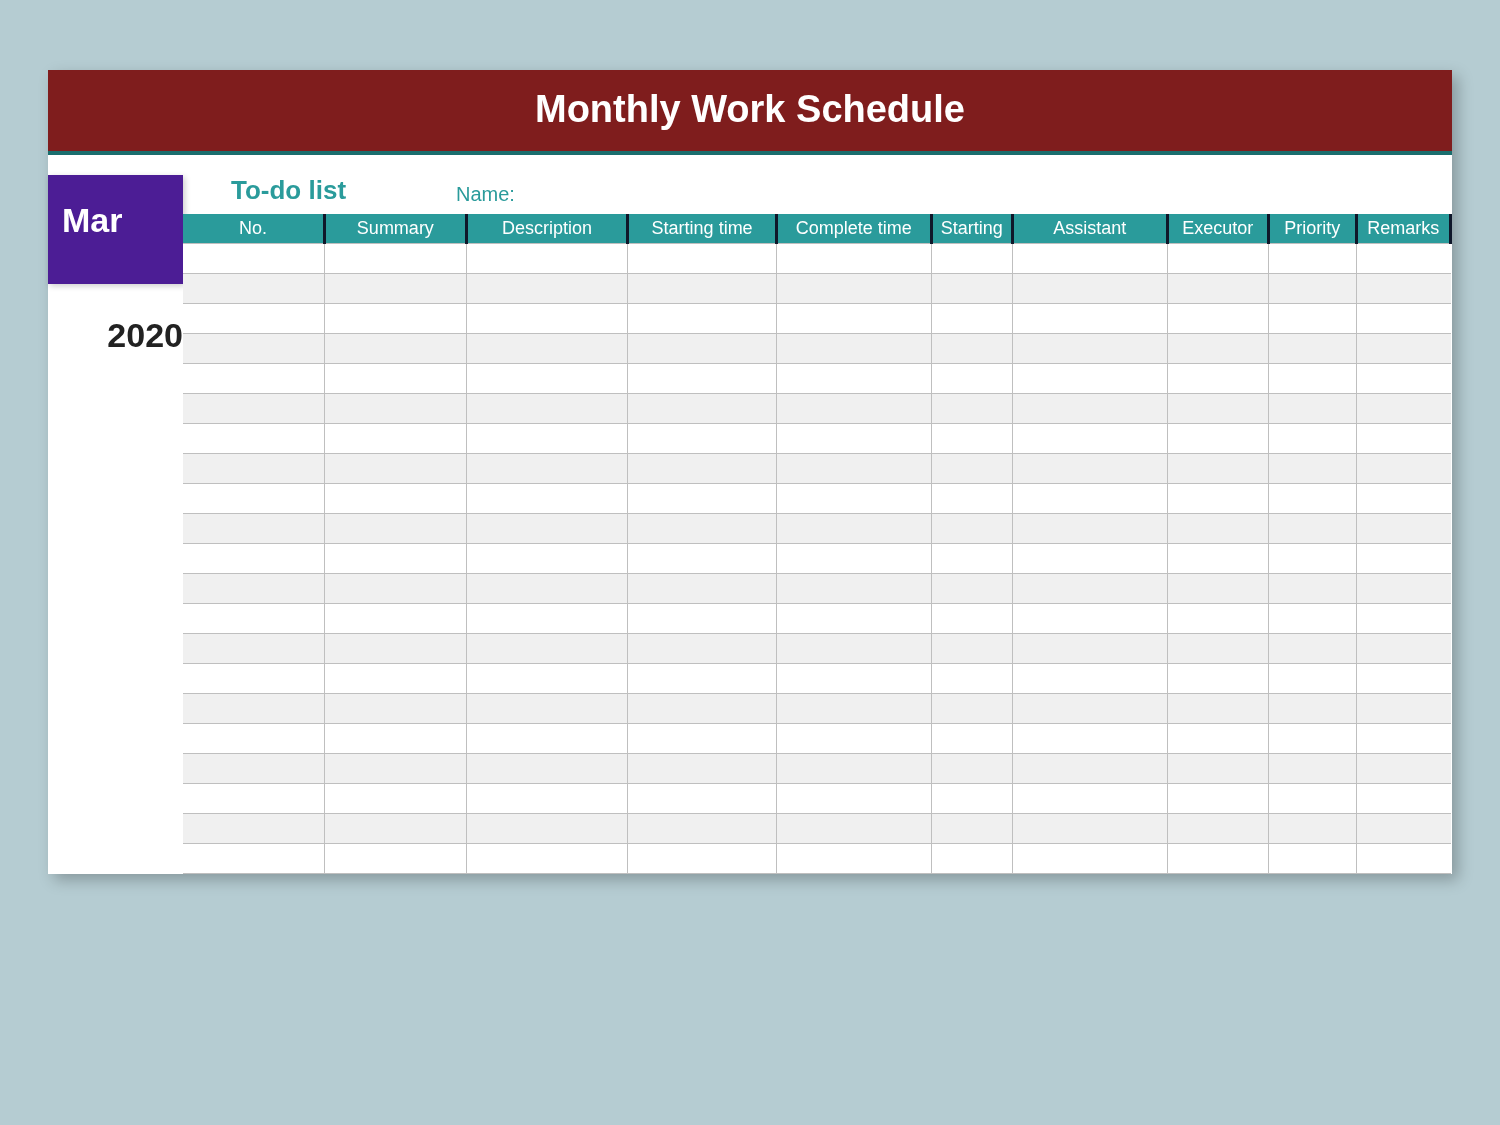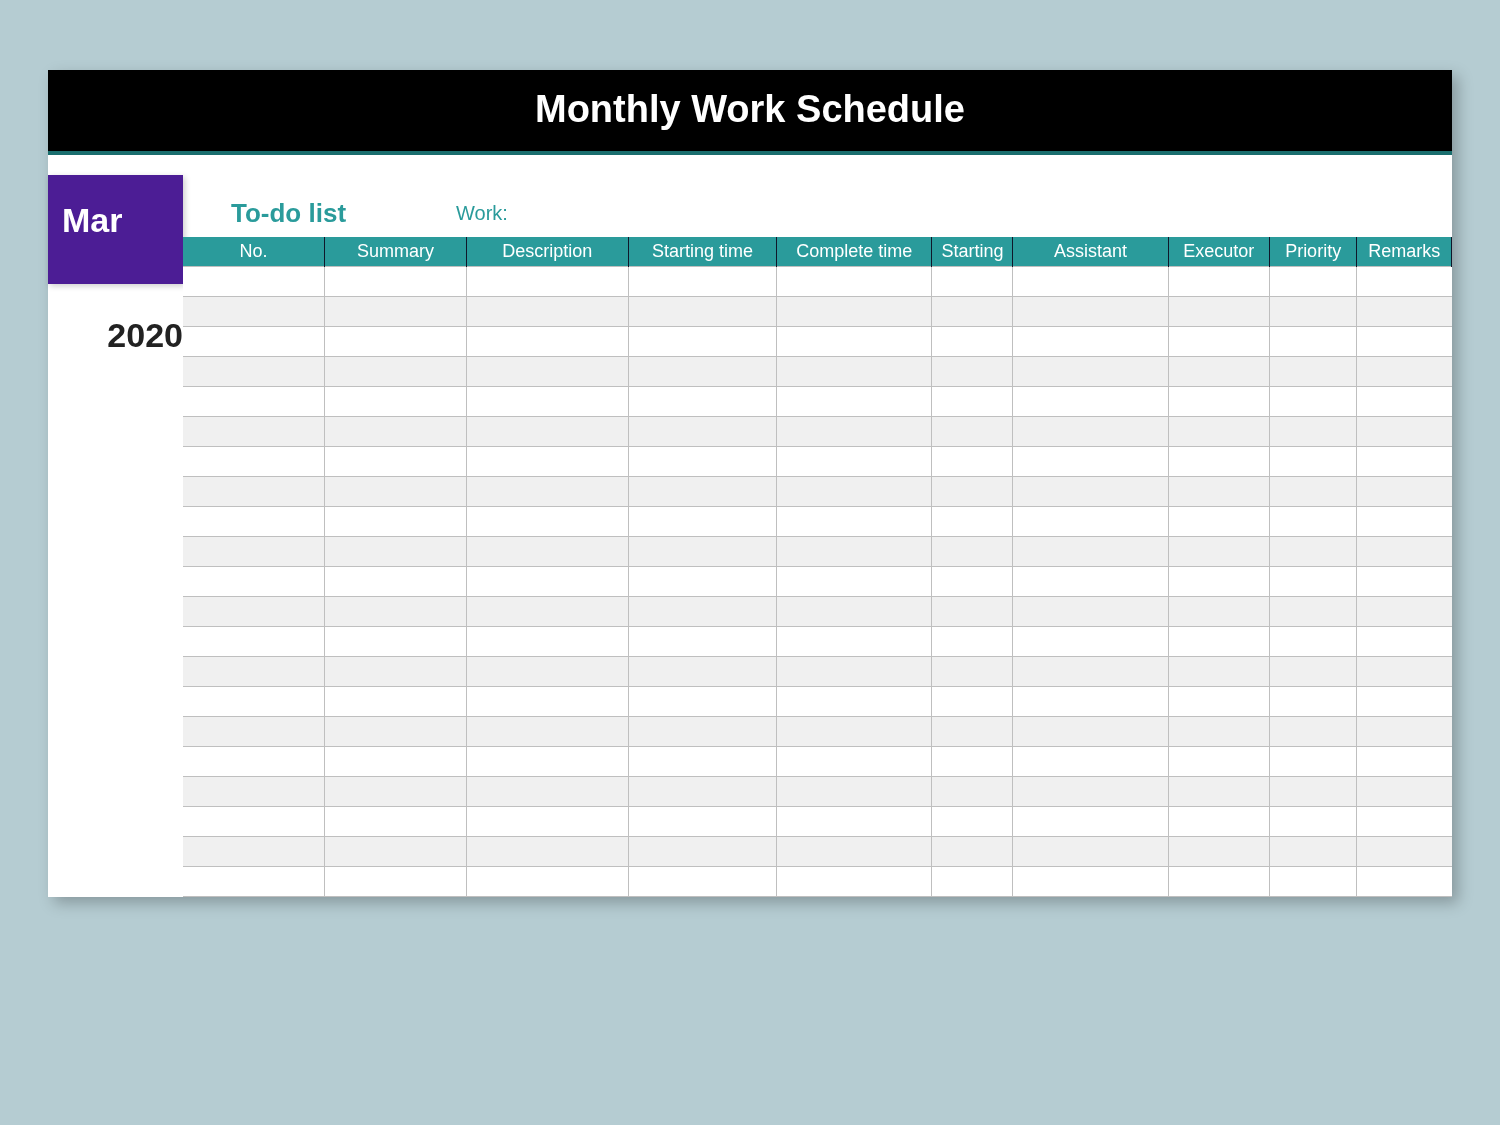--- a/index.html
+++ b/index.html
@@ -14,21 +14,21 @@
       width: 1500px;
       height: 1125px;
       overflow: hidden;
     }
     .sheet {
       background: #ffffff;
       box-shadow: 6px 6px 14px rgba(0,0,0,0.25);
       width: 100%;
     }
     .title-bar {
-      background: #000000;
+      background: #7f1d1d;
       border-bottom: 4px solid #1a6e6e;
       color: #ffffff;
       font-size: 38px;
       font-weight: bold;
       text-align: center;
       padding: 18px 0 20px 0;
     }
     .body-wrap {
       display: flex;
       width: 100%;
@@ -55,23 +55,22 @@
       padding: 32px 0 0 12px;
       text-align: right;
     }
     .main-col {
       flex: 1;
       padding-top: 20px;
       padding-left: 0;
     }
     .info-row {
       display: flex;
-      align-items: center;
+      align-items: flex-end;
       padding: 0 0 8px 48px;
-      margin-top: 23px;
     }
     .todo-title {
       color: #2a9b9b;
       font-size: 26px;
       font-weight: bold;
       width: 225px;
     }
     .dept-label {
       color: #2a9b9b;
       font-size: 20px;
@@ -93,21 +92,21 @@
       table-layout: fixed;
     }
     .grid th {
       background: #2a9b9b;
       color: #ffffff;
       font-weight: normal;
       font-size: 18px;
       padding: 4px 4px;
       white-space: nowrap;
       overflow: hidden;
-      border-right: 1px solid #0f172a;
+      border-right: 3px solid #0f172a;
     }
     .grid th:first-child {
       border-left: none;
     }
     .grid td {
       border: 1px solid #bfbfbf;
       height: 30px;
       background: #ffffff;
     }
     .grid tr.shade td {
@@ -126,21 +125,21 @@
 <div class="sheet">
   <div class="title-bar">Monthly Work Schedule</div>
   <div class="body-wrap">
     <div class="side-col">
       <div class="month-block">Mar</div>
       <div class="year-text">2020</div>
     </div>
     <div class="main-col">
       <div class="info-row">
         <div class="todo-title">To-do list</div>
-        <div class="name-label">Work:</div>
+        <div class="name-label">Name:</div>
       </div>
       <div class="grid">
         <table>
           <colgroup>
             <col style="width:10.5%">
             <col style="width:10.5%">
             <col style="width:12%">
             <col style="width:11%">
             <col style="width:11.5%">
             <col style="width:6%">

